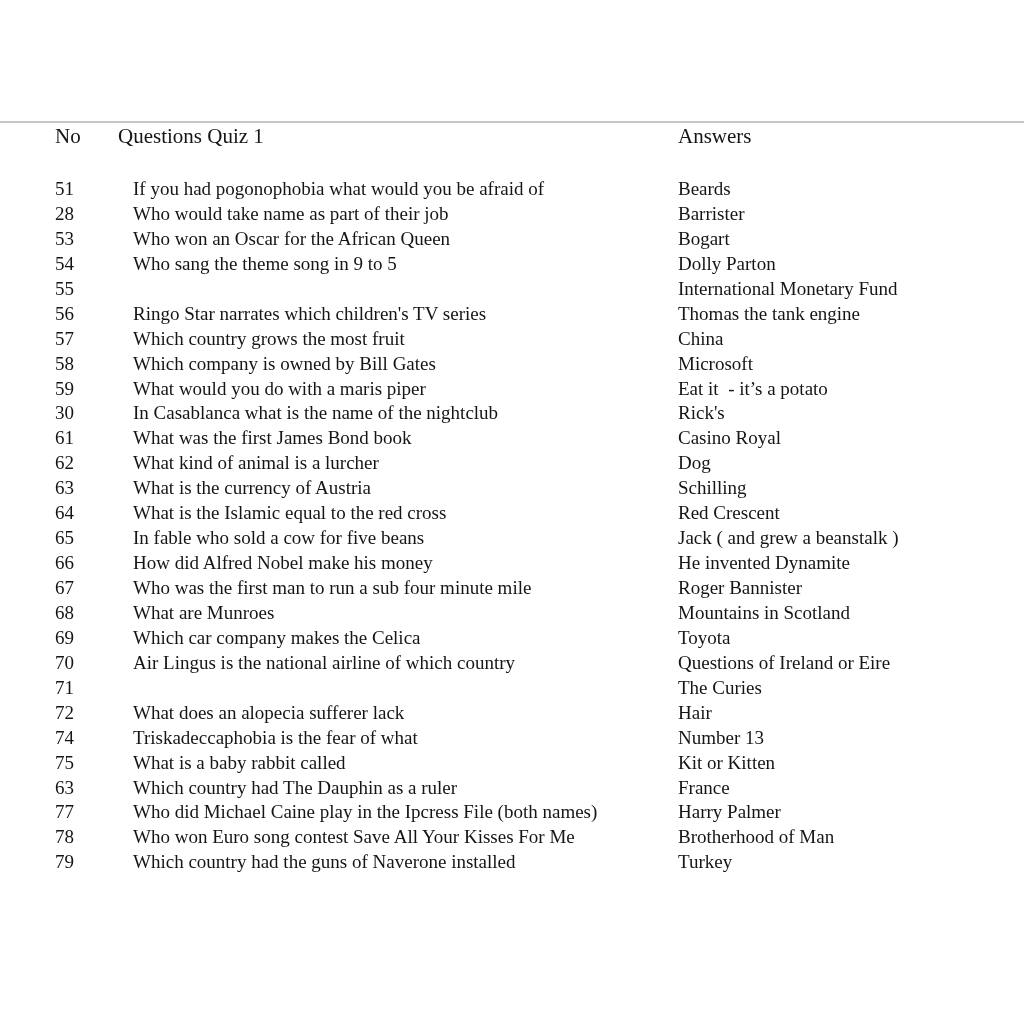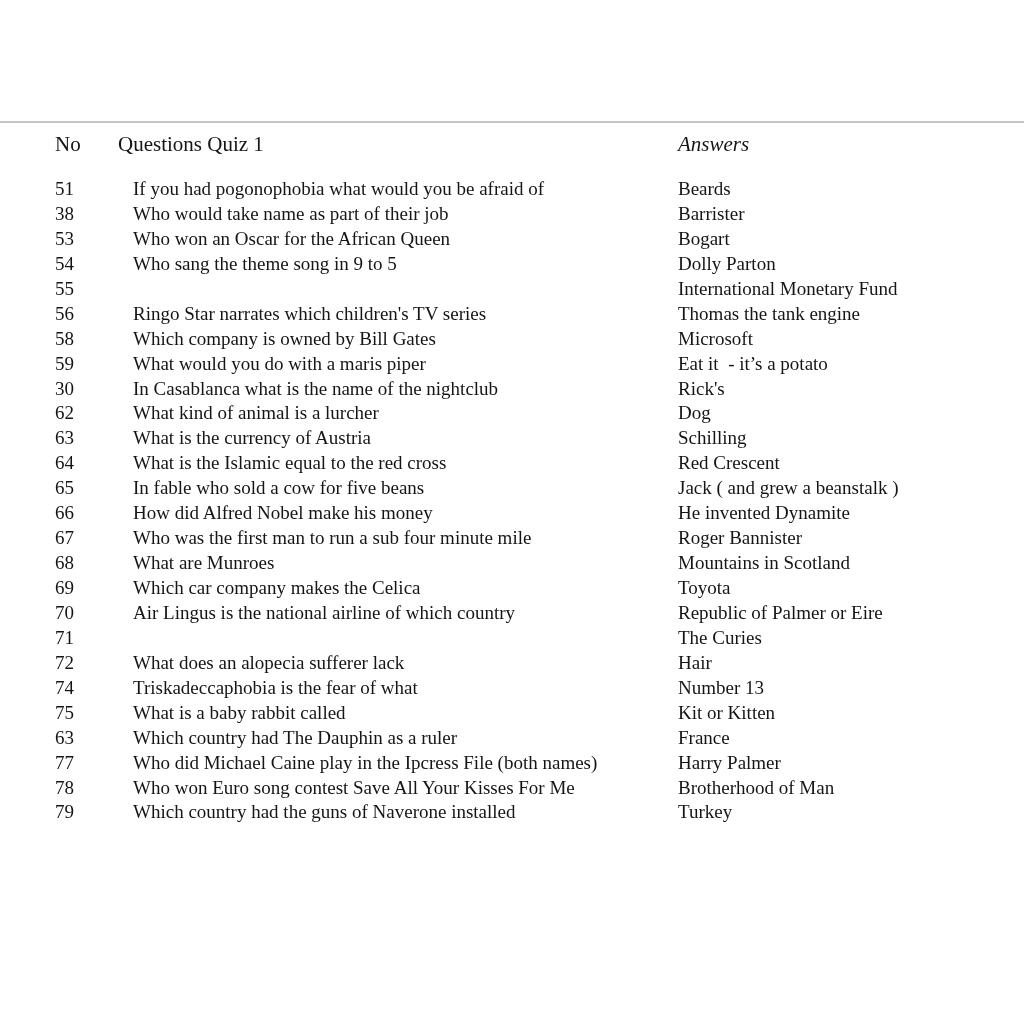--- a/index.html
+++ b/index.html
@@ -25,25 +25,24 @@
     background: #c6c6c6;
   }
   .header-row {
     position: absolute;
     top: 124px;
     left: 0;
     width: 889px;
     height: 25px;
     font-size: 21px;
     line-height: 25px;
-    margin-top: 8px;
   }
   .h-no  { position: absolute; left: 55px;  white-space: pre; }
   .h-q   { position: absolute; left: 118px; white-space: pre; }
-  .h-a   { position: absolute; left: 678px; white-space: pre; font-style: italic; }
+  .h-a   { position: absolute; left: 678px; white-space: pre; }
   .rows {
     position: absolute;
     top: 177px;
     left: 0;
     width: 904px;
   }
   .row {
     position: relative;
     height: 24.95px;
   }
@@ -70,21 +69,21 @@
   </div>
 
   <div class="rows" id="rows">
   <div class="row">
     <span class="c-no">51</span>
     <span class="c-q">If you had pogonophobia what would you be afraid of</span>
     <span class="c-a">Beards</span>
   </div>
 
   <div class="row">
-    <span class="c-no">38</span>
+    <span class="c-no">28</span>
     <span class="c-q">Who would take name as part of their job</span>
     <span class="c-a">Barrister</span>
   </div>
 
   <div class="row">
     <span class="c-no">53</span>
     <span class="c-q">Who won an Oscar for the African Queen</span>
     <span class="c-a">Bogart</span>
   </div>
 
@@ -98,39 +97,49 @@
     <span class="c-no">55</span>
     <span class="c-a">International Monetary Fund</span>
   </div>
 
   <div class="row">
     <span class="c-no">56</span>
     <span class="c-q">Ringo Star narrates which children's TV series</span>
     <span class="c-a">Thomas the tank engine</span>
   </div>
 
+  <div class="row">
+    <span class="c-no">57</span>
+    <span class="c-q">Which country grows the most fruit</span>
+    <span class="c-a">China</span>
+  </div>
 
   <div class="row">
     <span class="c-no">58</span>
     <span class="c-q">Which company is owned by Bill Gates</span>
     <span class="c-a">Microsoft</span>
   </div>
 
   <div class="row">
     <span class="c-no">59</span>
     <span class="c-q">What would you do with a maris piper</span>
     <span class="c-a">Eat it  - it’s a potato</span>
   </div>
 
   <div class="row">
     <span class="c-no">30</span>
     <span class="c-q">In Casablanca what is the name of the nightclub</span>
     <span class="c-a">Rick's</span>
   </div>
 
+  <div class="row">
+    <span class="c-no">61</span>
+    <span class="c-q">What was the first James Bond book</span>
+    <span class="c-a">Casino Royal</span>
+  </div>
 
   <div class="row">
     <span class="c-no">62</span>
     <span class="c-q">What kind of animal is a lurcher</span>
     <span class="c-a">Dog</span>
   </div>
 
   <div class="row">
     <span class="c-no">63</span>
     <span class="c-q">What is the currency of Austria</span>
@@ -169,21 +178,21 @@
 
   <div class="row">
     <span class="c-no">69</span>
     <span class="c-q">Which car company makes the Celica</span>
     <span class="c-a">Toyota</span>
   </div>
 
   <div class="row">
     <span class="c-no">70</span>
     <span class="c-q">Air Lingus is the national airline of which country</span>
-    <span class="c-a">Republic of Palmer or Eire</span>
+    <span class="c-a">Questions of Ireland or Eire</span>
   </div>
 
   <div class="row">
     <span class="c-no">71</span>
     <span class="c-a">The Curies</span>
   </div>
 
   <div class="row">
     <span class="c-no">72</span>
     <span class="c-q">What does an alopecia sufferer lack</span>

